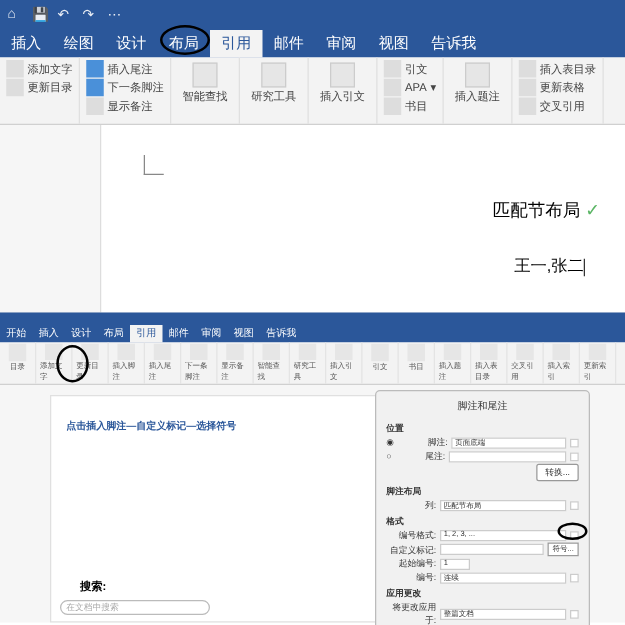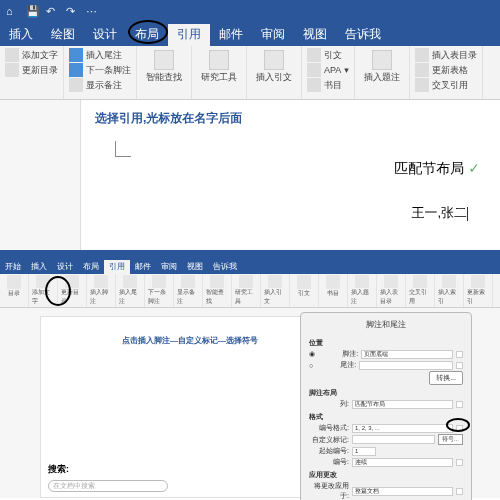--- a/index.html
+++ b/index.html
@@ -38,23 +38,23 @@
   .b-titlebar { background: #2b579a; height: 10px; }
   .b-tabs { background: #2b579a; color: #fff; display: flex; font-size: 8px; height: 14px; }
   .b-tab { padding: 1px 5px 2px; }
   .b-tab.active { background: #f3f3f3; color: #2b579a; }
   .b-ribbon { background: #f3f3f3; height: 34px; border-bottom: 1px solid #d0d0d0; display: flex; font-size: 6px; color: #555; }
   .b-group { border-right: 1px solid #e4e4e4; padding: 1px 3px; display: flex; gap: 2px; }
   .b-big { display: flex; flex-direction: column; align-items: center; width: 22px; }
   .b-big .ic { width: 14px; height: 14px; background: #e6e6e6; }
   .circle-btn-bot { width: 26px; height: 30px; top: 26px; left: 45px; }
   .b-doc { background: #f6f6f6; height: 190px; position: relative; }
-  .b-page { position: absolute; left: 40px; top: 8px; right: 160px; bottom: 0; background: #fff; border: 1px solid #e0e0e0; padding: 18px 12px 6px; font-size: 8px; text-align: center; }
+  .b-page { position: absolute; left: 40px; top: 8px; right: 160px; bottom: 0; background: #fff; border: 1px solid #e0e0e0; padding: 18px 12px 6px; font-size: 8px; }
   .b-hint { color: #2b579a; font-weight: 600; }
-  .b-search-label { position: absolute; left: 48px; bottom: 22px; font-size: 9px; font-weight: 600; }
+  .b-search-label { position: absolute; left: 64px; bottom: 22px; font-size: 9px; font-weight: 600; }
   .b-search { position: absolute; left: 48px; bottom: 6px; width: 120px; height: 12px; border: 1px solid #bbb; border-radius: 6px; font-size: 7px; padding: 0 4px; color: #aaa; }
   .dialog { position: absolute; right: 28px; top: 4px; width: 172px; background: #f1f1f1; border: 1px solid #bbb; border-radius: 4px; padding: 6px 8px; font-size: 7px; color: #333; }
   .dialog .dtitle { text-align: center; font-size: 8px; margin-bottom: 8px; }
   .dialog .sec { font-weight: 600; margin: 3px 0 1px; }
   .dialog .row { display: flex; align-items: center; margin: 1px 0; gap: 3px; }
   .dialog .lbl { width: 40px; text-align: right; }
   .dialog .fld { flex: 1; background: #fff; border: 1px solid #ccc; height: 9px; padding: 0 2px; display: flex; align-items: center; font-size: 6px; }
   .dialog .sel { width: 7px; height: 7px; background: #fff; border: 1px solid #ccc; display: inline-block; }
   .dialog .btn { padding: 1px 6px; border: 1px solid #999; border-radius: 2px; font-size: 7px; background: #fff; }
   .sym-btn { padding: 0 3px; border: 1px solid #999; font-size: 6px; background: #fff; }
@@ -155,21 +155,20 @@
           <span>更新表格</span>
         </div>
       <div class="rrow">
           <span class="ricon"></span>
           <span>交叉引用</span>
         </div>
     </div>
   </div>
   <div class="doc">
     <div class="page">
-      <div class="hint-top">选择引用,光标放在名字后面</div>
       <div class="fnmark"></div>
       <div class="doc-title"><span>匹配节布局</span><span class="check">✓</span></div>
       <div class="doc-names"><span>王一,张二</span><span class="cursor"></span></div>
     </div>
   </div>
 </div>
 
 <div class="panel panel-bottom">
   <div class="b-titlebar"></div>
   <div class="b-tabs" id="bot-tabs">

